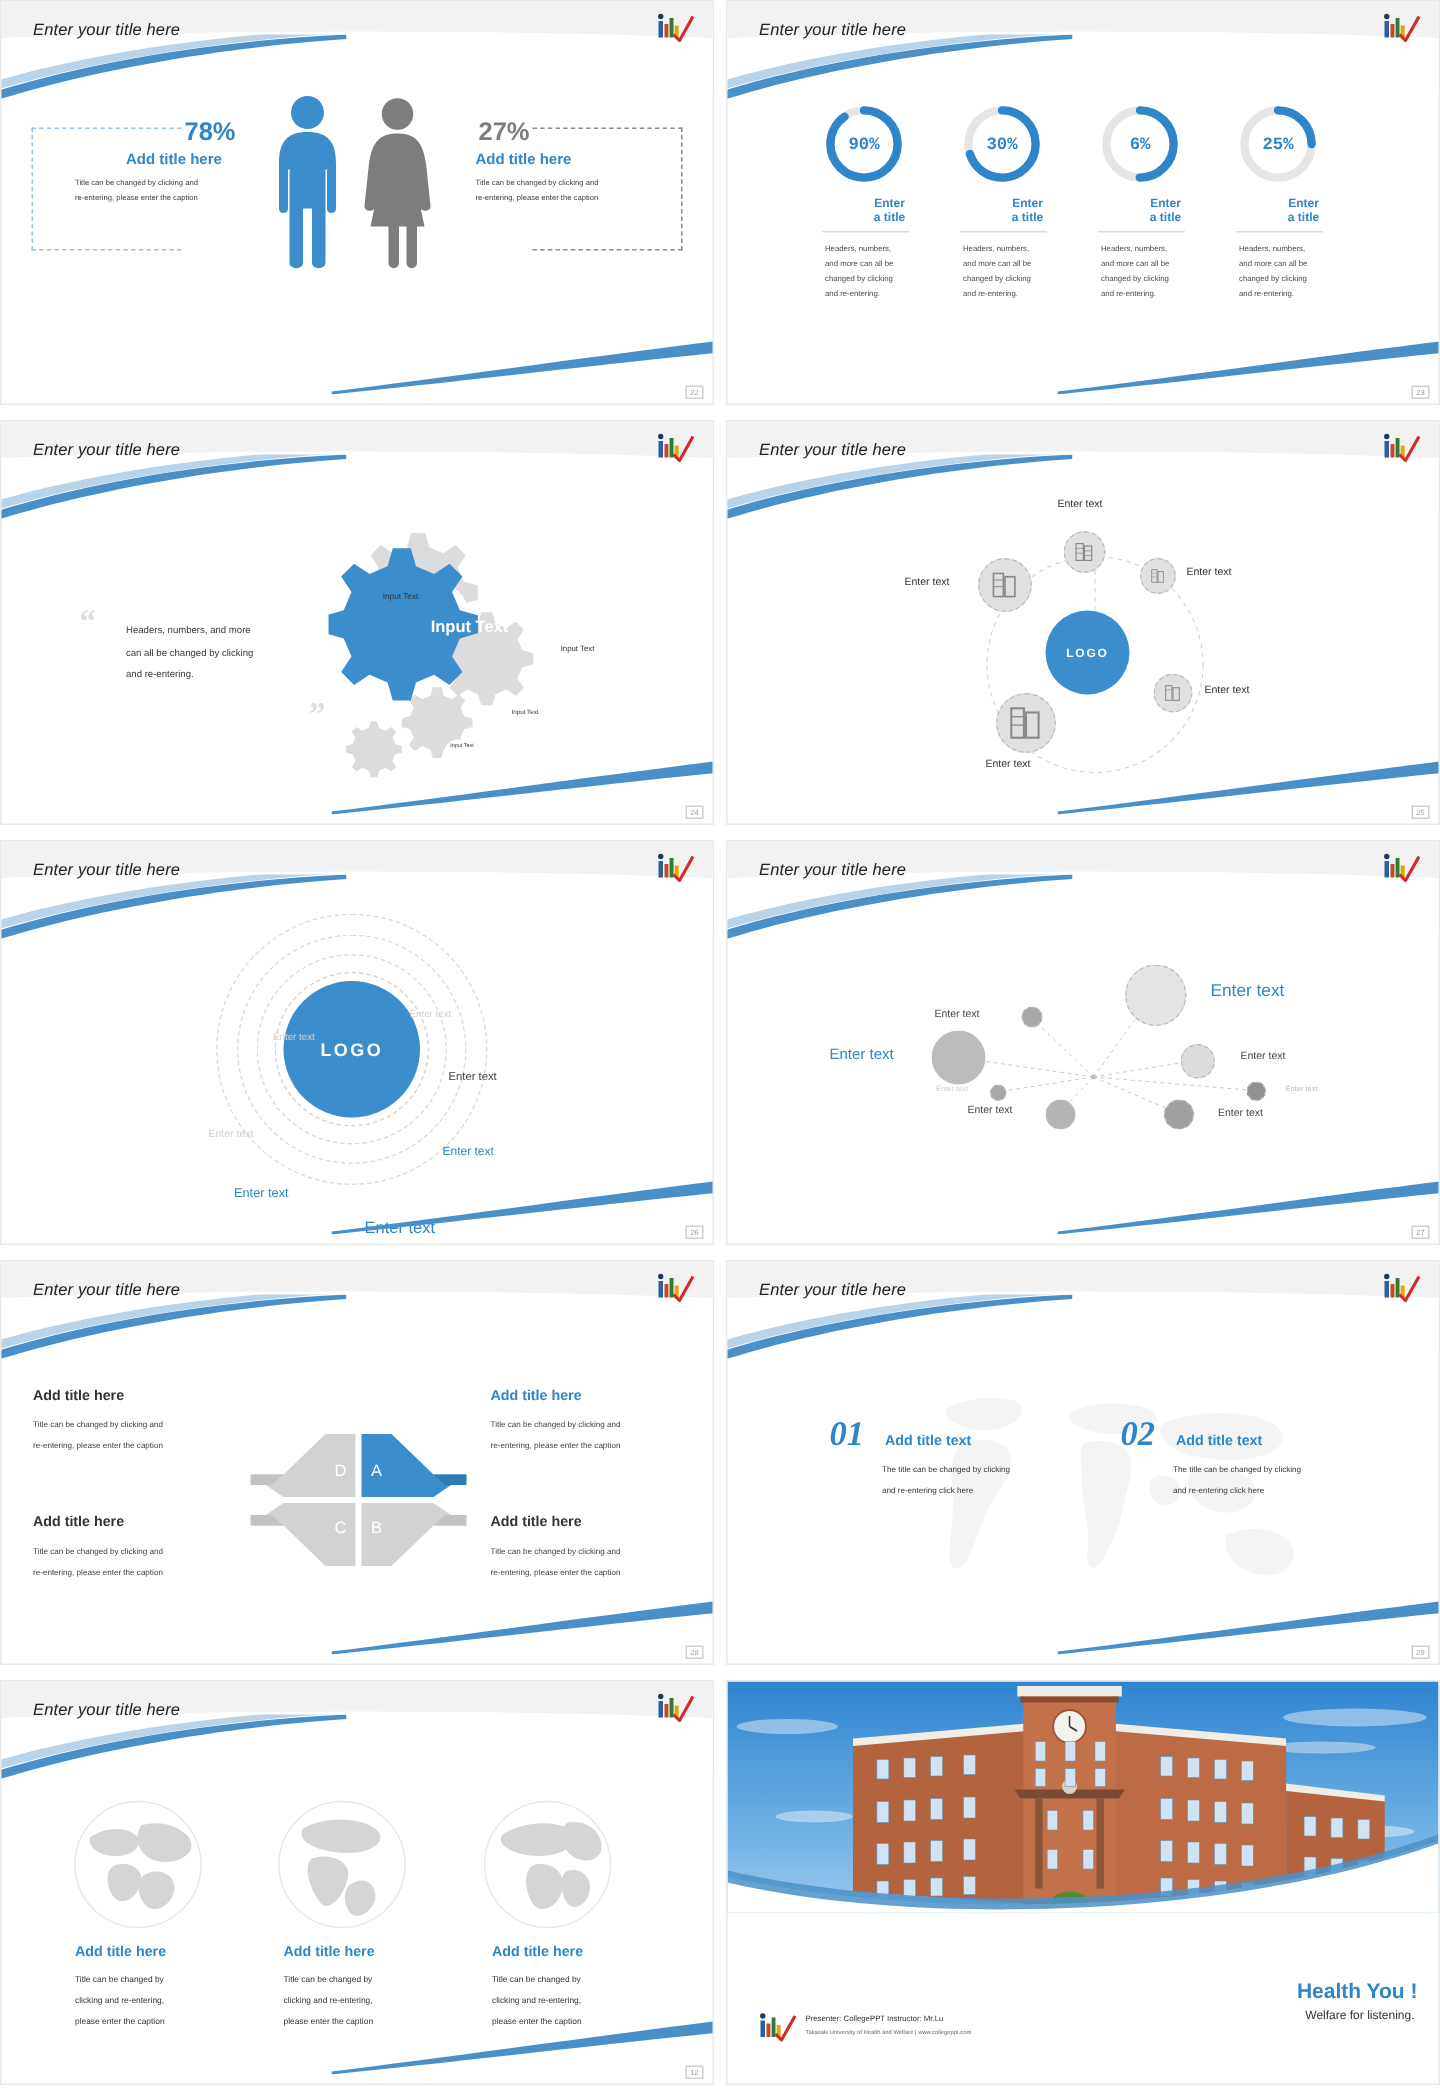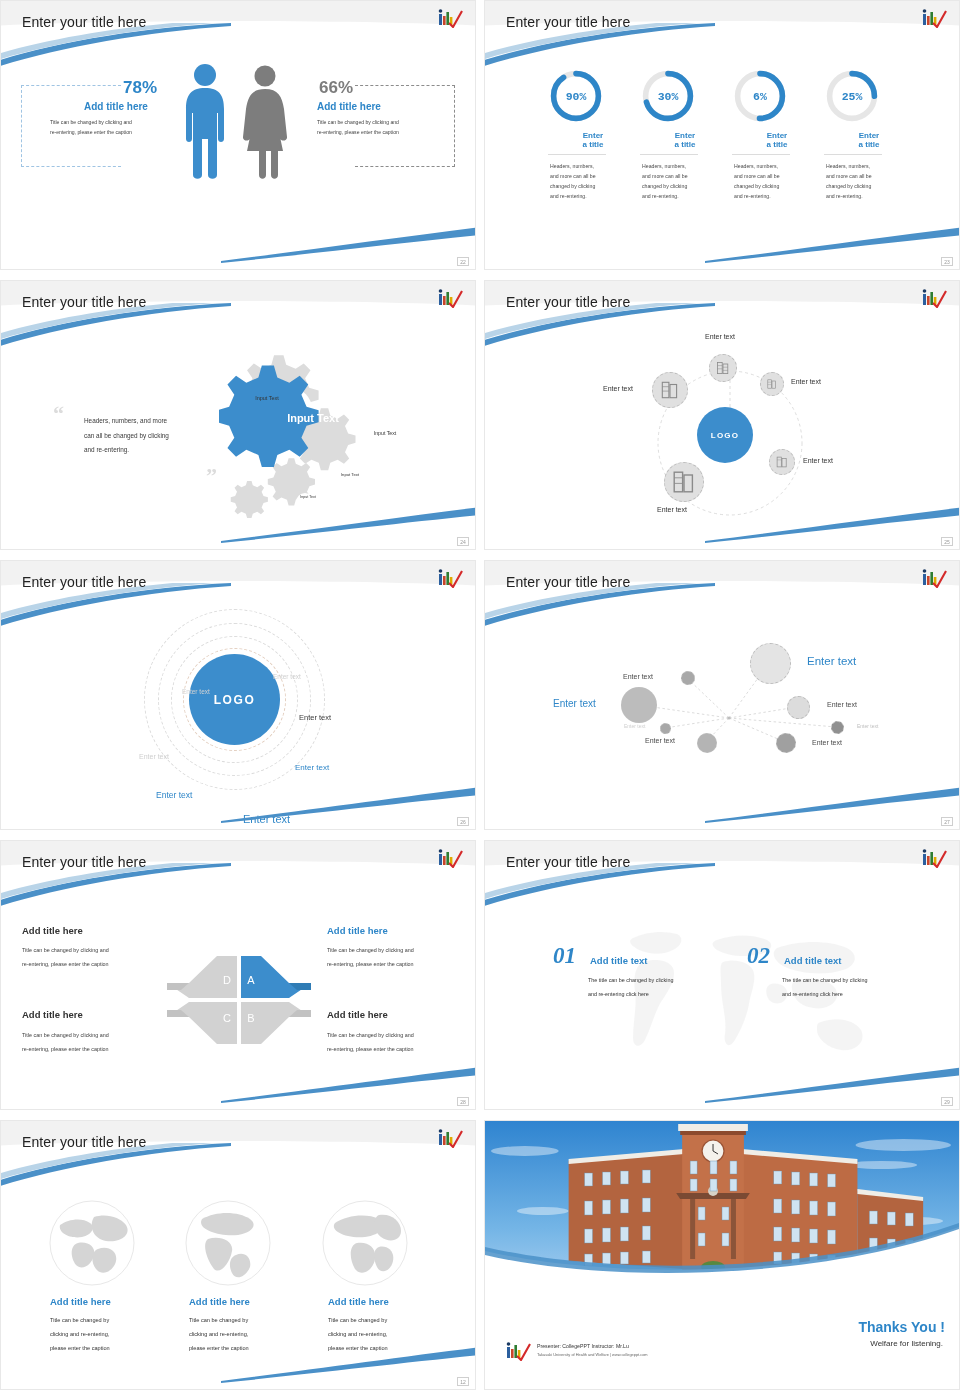--- a/index.html
+++ b/index.html
@@ -33,22 +33,22 @@
   }
   .hdr-curve {
     position: absolute; left: 0; top: 20px; width: 100%; height: 40px;
     background: #ffffff;
     border-radius: 100% 100% 0 0 / 100% 100% 0 0;
     transform: scaleX(1.6);
     z-index: 3;
   }
   .slide-title {
     position: absolute; left: 21px; top: 13px;
-    font-size: 14px; color: #222; letter-spacing: .1px;
-    z-index: 6; white-space: nowrap;
+    font-size: 11px; color: #222; letter-spacing: .1px;
+    z-index: 6; white-space: nowrap; font-style: italic;
   }
   .logo {
     position: absolute; right: 12px; top: 7px; width: 26px; height: 20px; z-index: 6;
   }
   
   .sw-tl { position: absolute; left: -10px; top: 22px; width: 240px; height: 46px; z-index: 5; overflow: hidden; }
   .sw-br { position: absolute; right: -6px; bottom: 6px; width: 260px; height: 42px; z-index: 5; overflow: hidden; }
   .pgnum {
     position: absolute; right: 6px; bottom: 3px;
     width: 12px; height: 9px; border: 1px solid #cfcfcf;
@@ -143,21 +143,21 @@
       <div class="s1-txt" style="left:49px;top:73px;">Title can be changed by clicking and</div>
       <div class="s1-txt" style="left:49px;top:83px;">re-entering, please enter the caption</div>
       <svg style="position:absolute;left:180px;top:16px;width:48px;height:122px;" viewBox="0 0 48 122">
         <circle cx="24" cy="14" r="11" fill="#3C8DCC"></circle>
         <path d="M24 27 C10 27 5 34 5 48 L5 78 C5 82 11 82 11 78 L11 52 L12 52 L12 114 C12 119 21 119 21 114 L21 78 L27 78 L27 114 C27 119 36 119 36 114 L36 52 L37 52 L37 78 C37 82 43 82 43 78 L43 48 C43 34 38 27 24 27 Z" fill="#3C8DCC"></path>
       </svg>
       <svg style="position:absolute;left:240px;top:18px;width:48px;height:120px;" viewBox="0 0 48 120">
         <circle cx="24" cy="13" r="10.5" fill="#7d7d7d"></circle>
         <path d="M24 26 C11 26 7 33 5 46 L2 74 C1.5 78 8 79 9 75 L13 55 L6 88 L18 88 L18 112 C18 117 25 117 25 112 L25 88 L30 88 L30 112 C30 117 37 117 37 112 L37 88 L42 88 L35 55 L39 75 C40 79 46.5 78 46 74 L43 46 C41 33 37 26 24 26 Z" fill="#7d7d7d"></path>
       </svg>
-      <div class="s1-pct" style="left:318px;top:33px;color:#7d7d7d;">66%</div>
+      <div class="s1-pct" style="left:318px;top:33px;color:#7d7d7d;">27%</div>
       <div class="s1-ttl" style="left:316px;top:56px;">Add title here</div>
       <div class="s1-txt" style="left:316px;top:73px;">Title can be changed by clicking and</div>
       <div class="s1-txt" style="left:316px;top:83px;">re-entering, please enter the caption</div>
     </div>
     <div class="pgnum">22</div>
   </div>
 
   <div class="slide">
     <div class="hdr"></div>
     <div class="hdr-curve"></div>
@@ -720,21 +720,21 @@
         <g fill="#3d8f3d" opacity=".8">
           <ellipse cx="229" cy="146" rx="12" ry="6"></ellipse>
         </g>
       </svg>
 
       <svg style="position:absolute;left:0;bottom:-2px;width:100%;height:60px;" viewBox="0 0 476 60" preserveAspectRatio="none">
         <path d="M0 34 C120 62 330 62 476 10 L476 60 L0 60 Z" fill="#ffffff"></path>
         <path d="M0 30 C120 58 330 58 476 6 L476 12 C330 64 120 66 0 38 Z" fill="#4a90c8" opacity=".85"></path>
       </svg>
     </div>
-    <div class="thanks-big">Thanks You !</div>
+    <div class="thanks-big">Health You !</div>
     <div class="thanks-sub">Welfare for listening.</div>
     <svg class="foot-logo" viewBox="0 0 26 20">
       <circle cx="3.5" cy="3" r="1.8" fill="#1b3a63"></circle>
         <rect x="2" y="6" width="3" height="11" fill="#2b5f9e"></rect>
       <rect x="6" y="8" width="2.6" height="9" fill="#c9452a"></rect>
         <rect x="9.4" y="4" width="2.6" height="13" fill="#2e7d32"></rect>
       <rect x="12.8" y="9" width="2.6" height="8" fill="#e0a800"></rect>
         <path d="M12 15 L16 19 L25 3" stroke="#d42a2a" stroke-width="2.1" fill="none"></path>
     </svg>
     <div class="foot-l1">Presenter: CollegePPT   Instructor: Mr.Lu</div>

